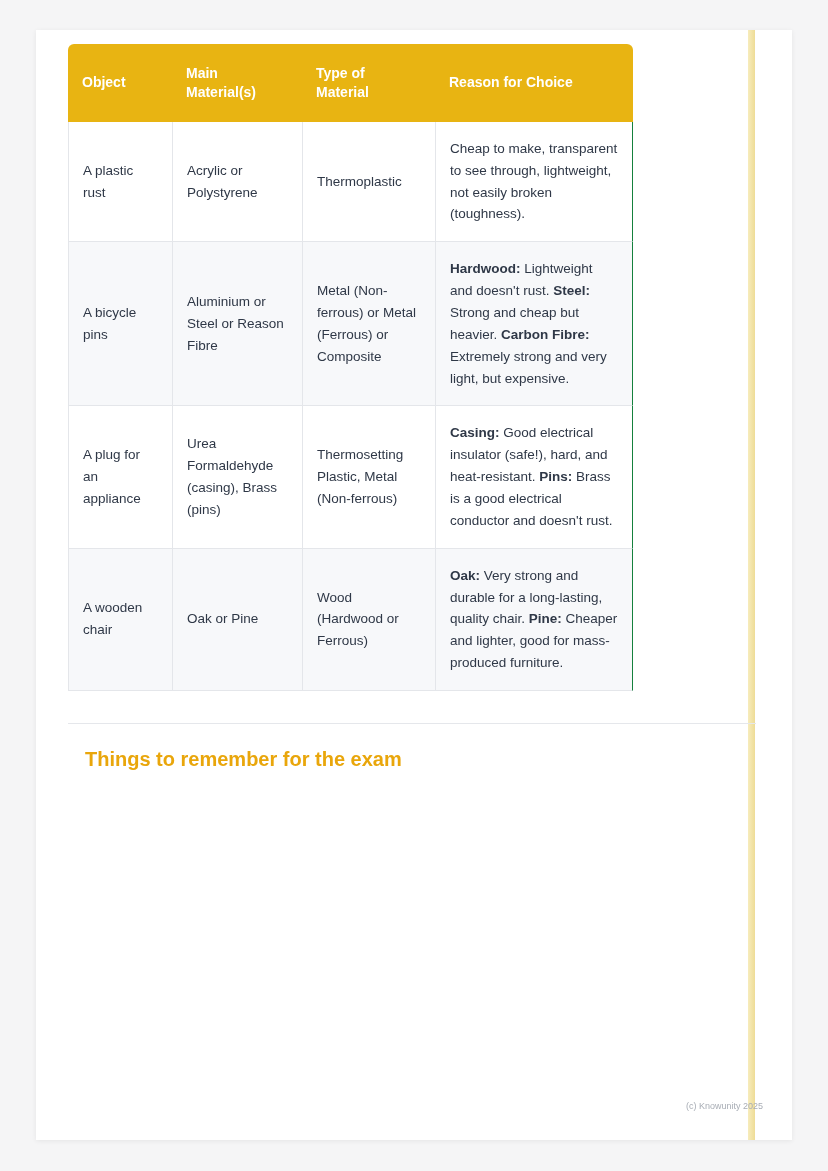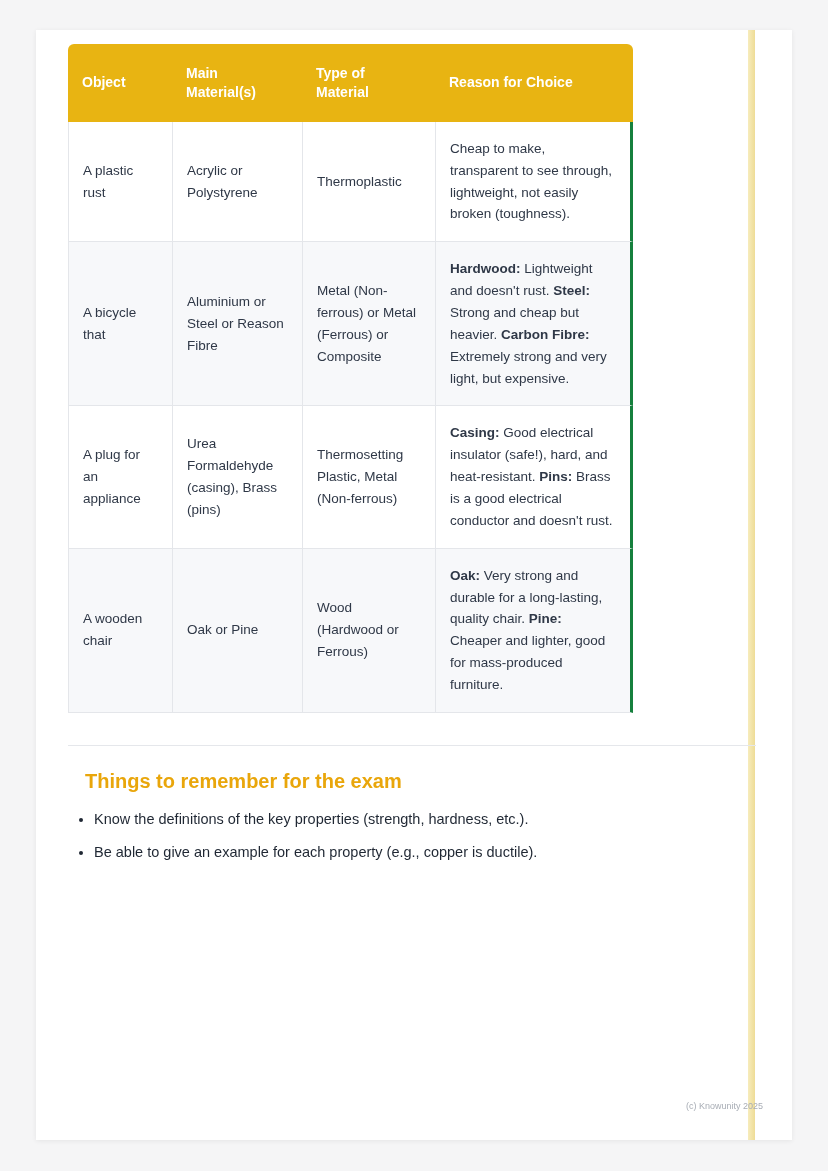--- a/index.html
+++ b/index.html
@@ -61,21 +61,21 @@
   td {
     border-bottom: 1px solid #e4e6ea;
     border-left: 1px solid #e4e6ea;
     padding: 16px 14px;
     font-size: 13.5px;
     line-height: 1.62;
     vertical-align: middle;
     color: #2f3847;
     word-wrap: break-word;
   }
-  td:last-child { border-right: 3px solid #15803d; }
+  td:last-child { border-right: 1px solid #15803d; }
   tbody tr:nth-child(even) td { background: #f7f8fa; }
   td strong { font-weight: 700; }
 
   hr.divider {
     margin-top: 32px;
     border: none;
     border-top: 1px solid #e5e7eb;
     width: 688px;
   }
   h2.section-heading {
@@ -130,21 +130,21 @@
         </tr>
       </thead>
       <tbody>
         <tr>
           <td>A plastic rust</td>
           <td>Acrylic or Polystyrene</td>
           <td>Thermoplastic</td>
           <td><span>Cheap to make, transparent to see through, lightweight, not easily broken (toughness).</span></td>
         </tr>
         <tr>
-          <td>A bicycle that</td>
+          <td>A bicycle pins</td>
           <td>Aluminium or Steel or Reason Fibre</td>
           <td>Metal (Non-ferrous) or Metal (Ferrous) or Composite</td>
           <td><strong>Hardwood:</strong><span> Lightweight and doesn't rust. </span><strong>Steel:</strong><span> Strong and cheap but heavier. </span><strong>Carbon Fibre:</strong><span> Extremely strong and very light, but expensive.</span></td>
         </tr>
         <tr>
           <td>A plug for an appliance</td>
           <td>Urea Formaldehyde (casing), Brass (pins)</td>
           <td>Thermosetting Plastic, Metal (Non-ferrous)</td>
           <td><strong>Casing:</strong><span> Good electrical insulator (safe!), hard, and heat-resistant. </span><strong>Pins:</strong><span> Brass is a good electrical conductor and doesn't rust.</span></td>
         </tr>
@@ -154,21 +154,17 @@
           <td>Wood (Hardwood or Ferrous)</td>
           <td><strong>Oak:</strong><span> Very strong and durable for a long-lasting, quality chair. </span><strong>Pine:</strong><span> Cheaper and lighter, good for mass-produced furniture.</span></td>
         </tr>
       </tbody>
     </table>
 
     <hr class="divider">
 
     <h2 class="section-heading">Things to remember for the exam</h2>
 
-    <ul class="tips">
-      <li><span>Know the definitions of the key properties (strength, hardness, etc.).</span></li>
-      <li><span>Be able to give an example for each property (e.g., copper is ductile).</span></li>
-    </ul>
 
   </div>
 </div>
 
 <div class="watermark">(c) Knowunity 2025</div>
 
 </body></html>

